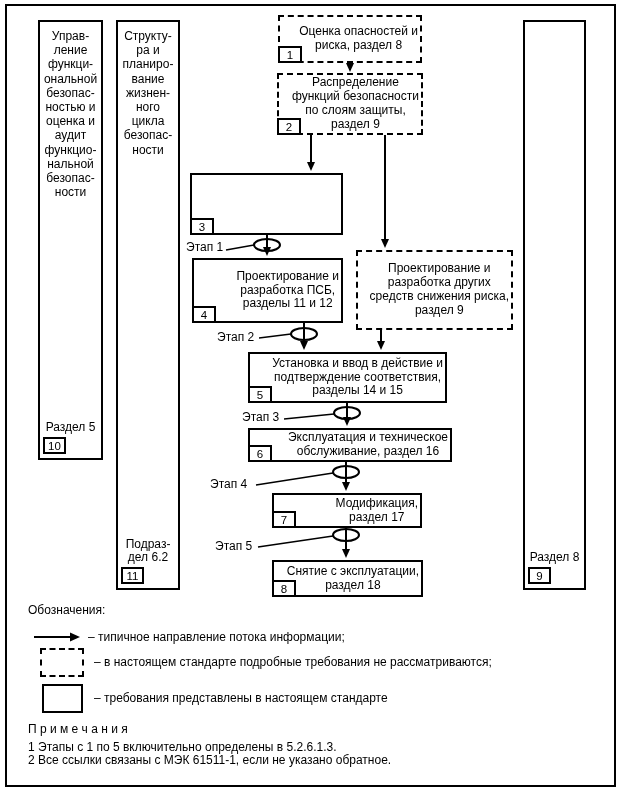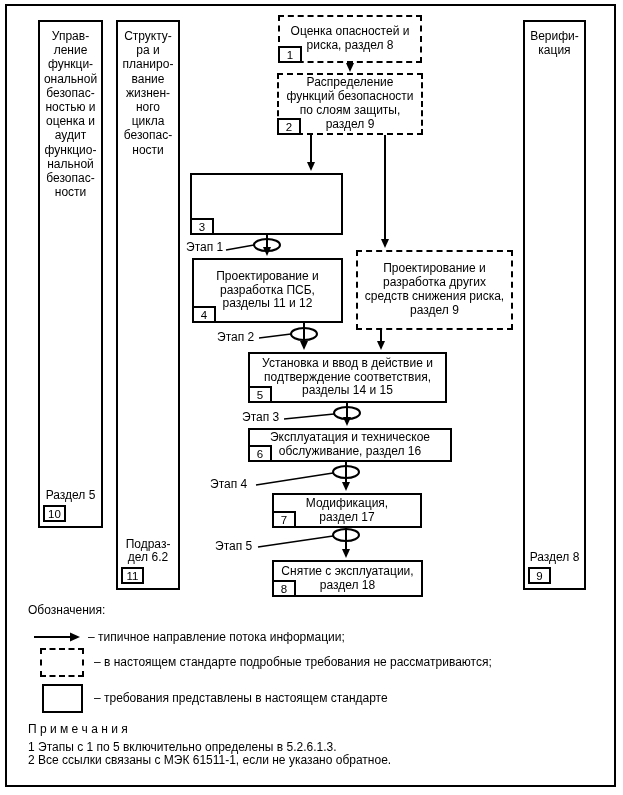--- a/index.html
+++ b/index.html
@@ -10,40 +10,40 @@
   .frame{position:absolute;left:5px;top:4px;width:611px;height:783px;border:2px solid #000;box-sizing:border-box;}
   
   .col{position:absolute;border:2px solid #000;box-sizing:border-box;background:#fff;}
   .col-text{padding:7px 1px 0 1px;text-align:center;white-space:pre-line;font-size:12px;line-height:14.2px;}
   .col-bottom{position:absolute;left:0;right:0;bottom:4px;margin-top:28px;}
   .col-section{text-align:center;white-space:pre-line;font-size:12px;line-height:13px;margin-bottom:3px;}
   .badge{border:2px solid #000;background:#fff;box-sizing:border-box;display:flex;align-items:center;justify-content:center;font-size:11.5px;}
   .col-badge{width:23px;height:17px;margin-left:3px;}
   
   .fbox{position:absolute;border:2px solid #000;box-sizing:border-box;background:#fff;
-        display:flex;align-items:center;justify-content:center;}
+        display:flex;align-items:center;justify-content:flex-end;}
   .fbox.dashed{border-style:dashed;}
   .fbox-text{text-align:center;white-space:pre-line;font-size:12px;line-height:13.9px;padding:1px 2px;}
   .fbox-badge{position:absolute;left:-2px;bottom:-2px;width:24px;height:17px;}
   
   .stage{position:absolute;font-size:12px;white-space:nowrap;}
   
   .txt{position:absolute;font-size:12px;white-space:nowrap;}
   .legend-sym{position:absolute;border:2px solid #000;box-sizing:border-box;background:#fff;}
   .legend-sym.dashed{border-style:dashed;}
   svg.connectors{position:absolute;left:0;top:0;pointer-events:none;}
   .legend-arrow{position:absolute;}
 </style>
 </head>
 <body>
 
 <div class="page">
   <div class="frame"></div>
 
-  <div class="col" style="left:38px;top:20px;width:65px;height:508px">
+  <div class="col" style="left:38px;top:20px;width:65px;height:440px">
     <div class="col-text">Управ-
 ление
 функци-
 ональной
 безопас-
 ностью и
 оценка и
 аудит
 функцио-
 нальной
@@ -66,22 +66,20 @@
 безопас-
 ности</div>
     <div class="col-bottom">
       <div class="col-section">Подраз-
 дел 6.2</div>
       <span class="badge col-badge">11</span>
     </div>
   </div>
 
   <div class="col" style="left:523px;top:20px;width:63px;height:570px">
-    <div class="col-text">Верифи-
-кация</div>
     <div class="col-bottom">
       <div class="col-section">Раздел 8</div>
       <span class="badge col-badge">9</span>
     </div>
   </div>
 
   <div class="fbox dashed" style="left:278px;top:15px;width:144px;height:48px">
     <span class="fbox-text">Оценка опасностей и
 риска, раздел 8</span>
     <span class="badge fbox-badge">1</span>

